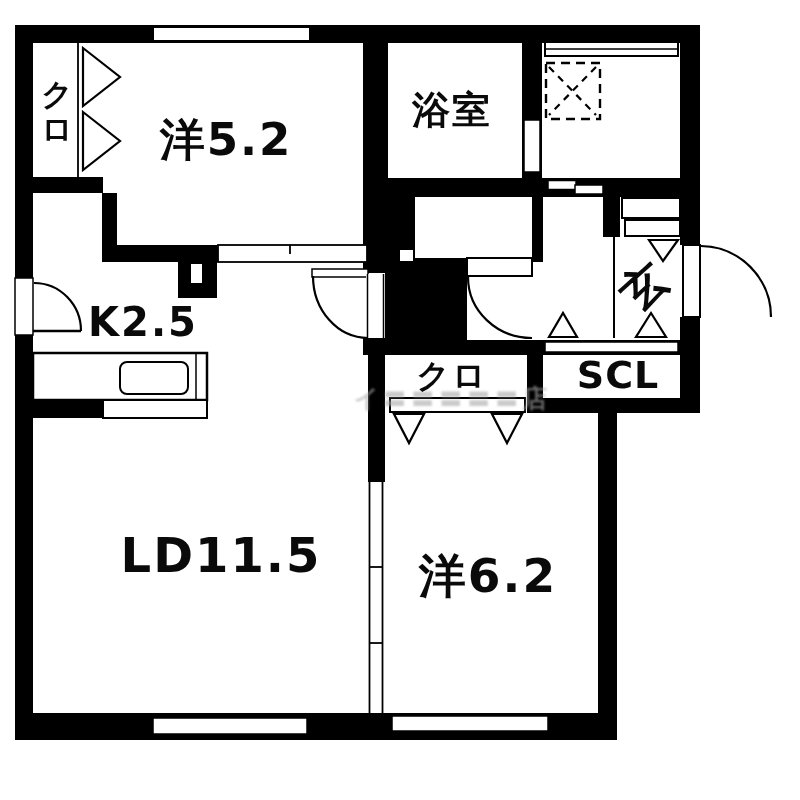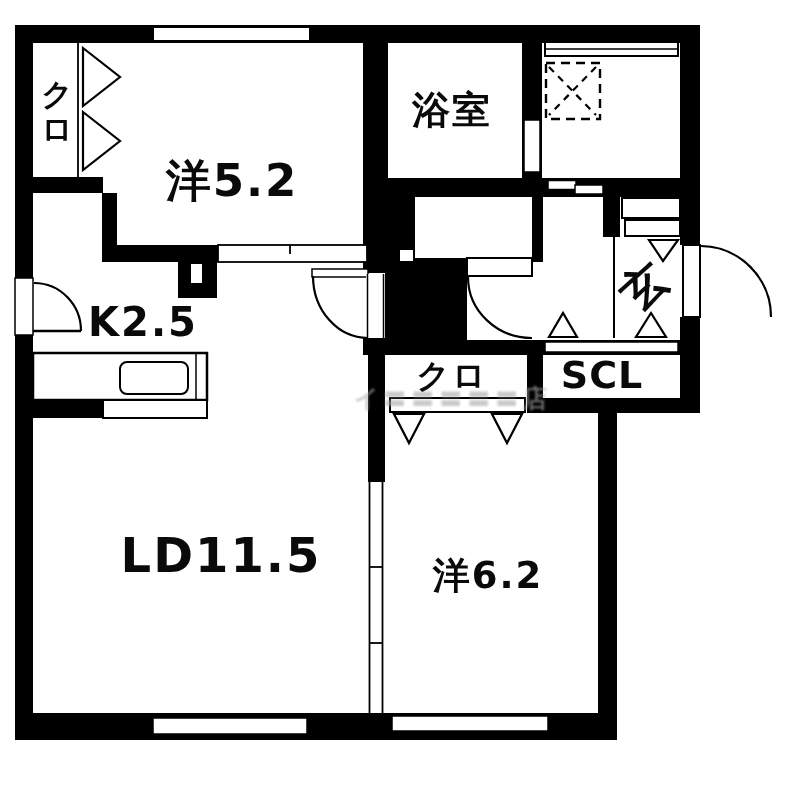--- a/index.html
+++ b/index.html
@@ -1,32 +1,32 @@
 <!DOCTYPE html>
 <html><head>
 <meta charset="utf-8">
 <style>
   html,body{margin:0;padding:0;background:#ffffff;}
   .canvas{position:relative;width:800px;height:800px;background:#ffffff;overflow:hidden;
           font-family:"DejaVu Sans","Liberation Sans",sans-serif;}
   .plan-svg{position:absolute;left:0;top:0;}
   .lbl{position:absolute;transform:translate(-50%,-50%);color:#0a0a0a;font-weight:bold;
        white-space:nowrap;letter-spacing:2px;z-index:5;}
-  .l-yo52{left:232px;top:140px;font-size:45px;margin-top:41px;}
+  .l-yo52{left:226px;top:140px;font-size:45px;}
   .l-closet-west{left:57px;top:112px;font-size:31px;width:34px;white-space:normal;
                  word-break:break-all;text-align:center;line-height:1.12;letter-spacing:0;}
   .l-bath{left:452px;top:110px;font-size:38px;}
   .l-ut{left:641px;top:112px;font-size:50px;letter-spacing:3px;}
   .l-wc{left:473px;top:226px;font-size:40px;}
   .l-genkan{left:645px;top:286px;font-size:45px;transform:translate(-50%,-50%) rotate(-42deg);}
   .l-kitchen{left:143px;top:322px;font-size:40px;}
   .l-closet-mid{left:452px;top:376px;font-size:33px;}
-  .l-scl{left:602px;top:375px;font-size:38px;letter-spacing:1px;}
+  .l-scl{left:618px;top:375px;font-size:38px;letter-spacing:1px;}
   .l-ld{left:221px;top:555px;font-size:48px;}
-  .l-yo62{left:488px;top:576px;font-size:37px;text-align:center;}
+  .l-yo62{left:488px;top:576px;font-size:47px;text-align:center;}
   .l-watermark{left:452px;top:398px;font-size:25px;color:#a8a8a8;opacity:.6;
                filter:blur(1.2px);letter-spacing:3px;font-weight:bold;z-index:4;}
 </style>
 </head>
 <body>
 
 <div class="canvas">
 
   <svg class="plan-svg" width="800" height="800" viewBox="0 0 800 800">
 

